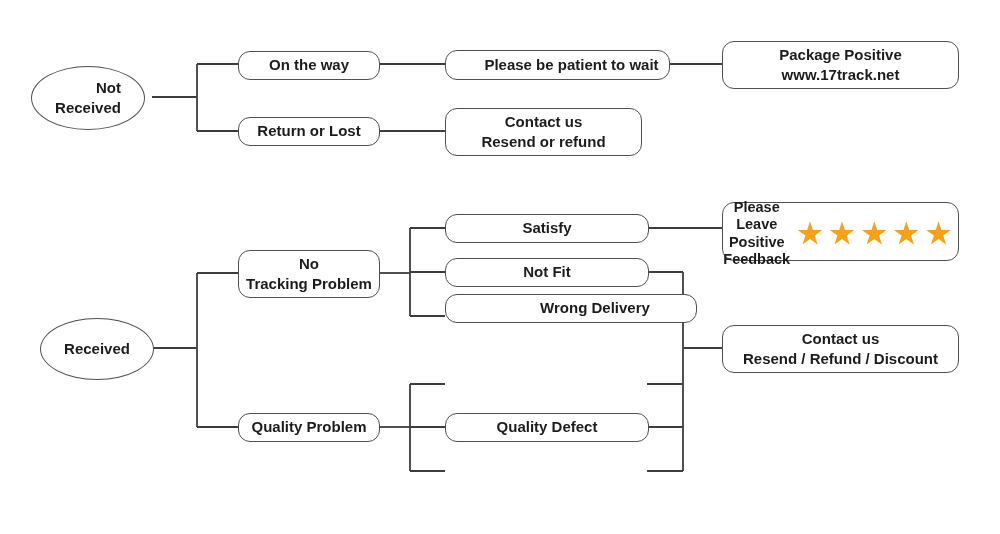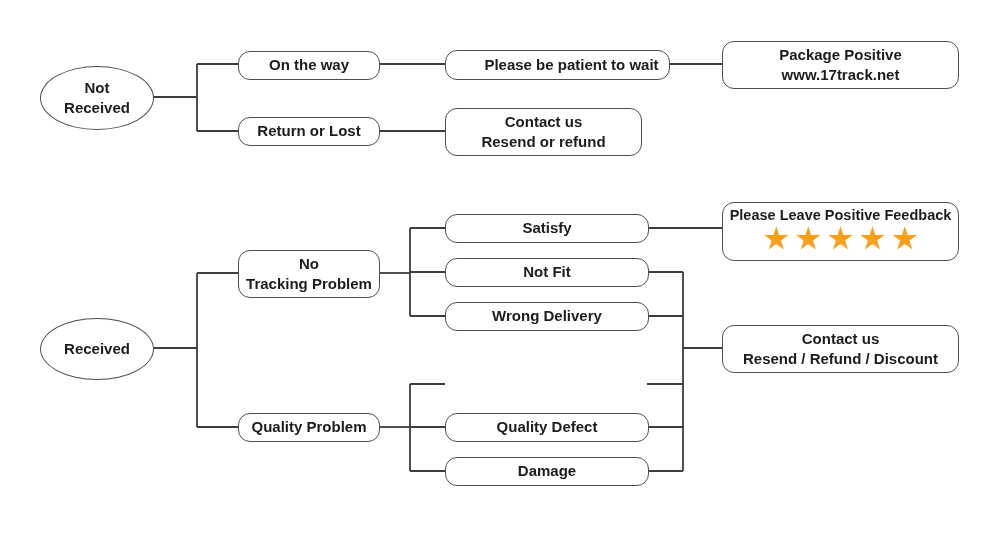--- a/index.html
+++ b/index.html
@@ -13,21 +13,21 @@
   .wires{position:absolute;left:0;top:0;width:1000px;height:534px;}
   .wires line{stroke:var(--line,#3d3d3d);stroke-width:1.8;}
   .node{
     position:absolute;display:flex;align-items:center;justify-content:center;
     text-align:center;background:#ffffff;
     border:1.7px solid var(--border,#4f4f4f);
     font-size:15px;font-weight:600;line-height:1.35;white-space:pre-line;
   }
   .box{border-radius:12px;}
   .ellipse{border-radius:50%;}
-  .feedback{flex-direction:column;justify-content:flex-start;padding-top:4px;align-items:center;}
+  .feedback{flex-direction:row;justify-content:flex-start;padding-top:4px;align-items:center;}
   .fb-title{font-size:14.5px;line-height:1.2;}
   .stars{
     color:var(--star,#F6A01B);
     font-size:28px;line-height:1;letter-spacing:7px;padding-left:7px;
     margin-top:1px;white-space:nowrap;
   }
 </style>
 </head>
 <body>
 
@@ -60,21 +60,21 @@
     <line x1="647" y1="228" x2="722" y2="228"></line>
     <line x1="647" y1="272" x2="683" y2="272"></line>
     <line x1="647" y1="316" x2="683" y2="316"></line>
     <line x1="647" y1="384" x2="683" y2="384"></line>
     <line x1="647" y1="427" x2="683" y2="427"></line>
     <line x1="647" y1="471" x2="683" y2="471"></line>
     <line x1="683" y1="272" x2="683" y2="471"></line>
     <line x1="683" y1="348" x2="722" y2="348"></line>
   </svg>
 
-  <div class="node ellipse" style="left:40px;top:66px;width:112px;height:62px;">Not
+  <div class="node ellipse" style="left:31px;top:66px;width:112px;height:62px;text-align:right;">Not
 Received</div>
 
   <div class="node box" style="left:238px;top:117px;width:140px;height:27px;">Return or Lost</div>
 
   <div class="node box" style="left:238px;top:51px;width:140px;height:27px;">On the way</div>
 
   <div class="node box" style="left:445px;top:50px;width:195px;height:28px;padding-left:28px;">Please be patient to wait</div>
 
   <div class="node box" style="left:722px;top:41px;width:235px;height:46px;">Package Positive
 www.17track.net</div>
@@ -86,26 +86,25 @@
 
   <div class="node box" style="left:238px;top:250px;width:140px;height:46px;">No
 Tracking Problem</div>
 
   <div class="node box" style="left:238px;top:413px;width:140px;height:27px;">Quality Problem</div>
 
   <div class="node box" style="left:445px;top:214px;width:202px;height:27px;">Satisfy</div>
 
   <div class="node box" style="left:445px;top:258px;width:202px;height:27px;">Not Fit</div>
 
-  <div class="node box" style="left:445px;top:302px;width:202px;height:27px;">Wrong Delivery</div>
+  <div class="node box" style="left:445px;top:294px;width:202px;height:27px;padding-left:48px;">Wrong Delivery</div>
 
 
   <div class="node box" style="left:445px;top:413px;width:202px;height:27px;text-align:right;">Quality Defect</div>
 
-  <div class="node box" style="left:445px;top:457px;width:202px;height:27px;">Damage</div>
 
   <div class="node box feedback" style="left:722px;top:202px;width:235px;height:53px;">
     <div class="fb-title">Please Leave Positive Feedback</div>
     <div class="stars">★★★★★</div>
   </div>
 
   <div class="node box" style="left:722px;top:325px;width:235px;height:46px;">Contact us
 Resend / Refund / Discount</div>
 
 </div>

